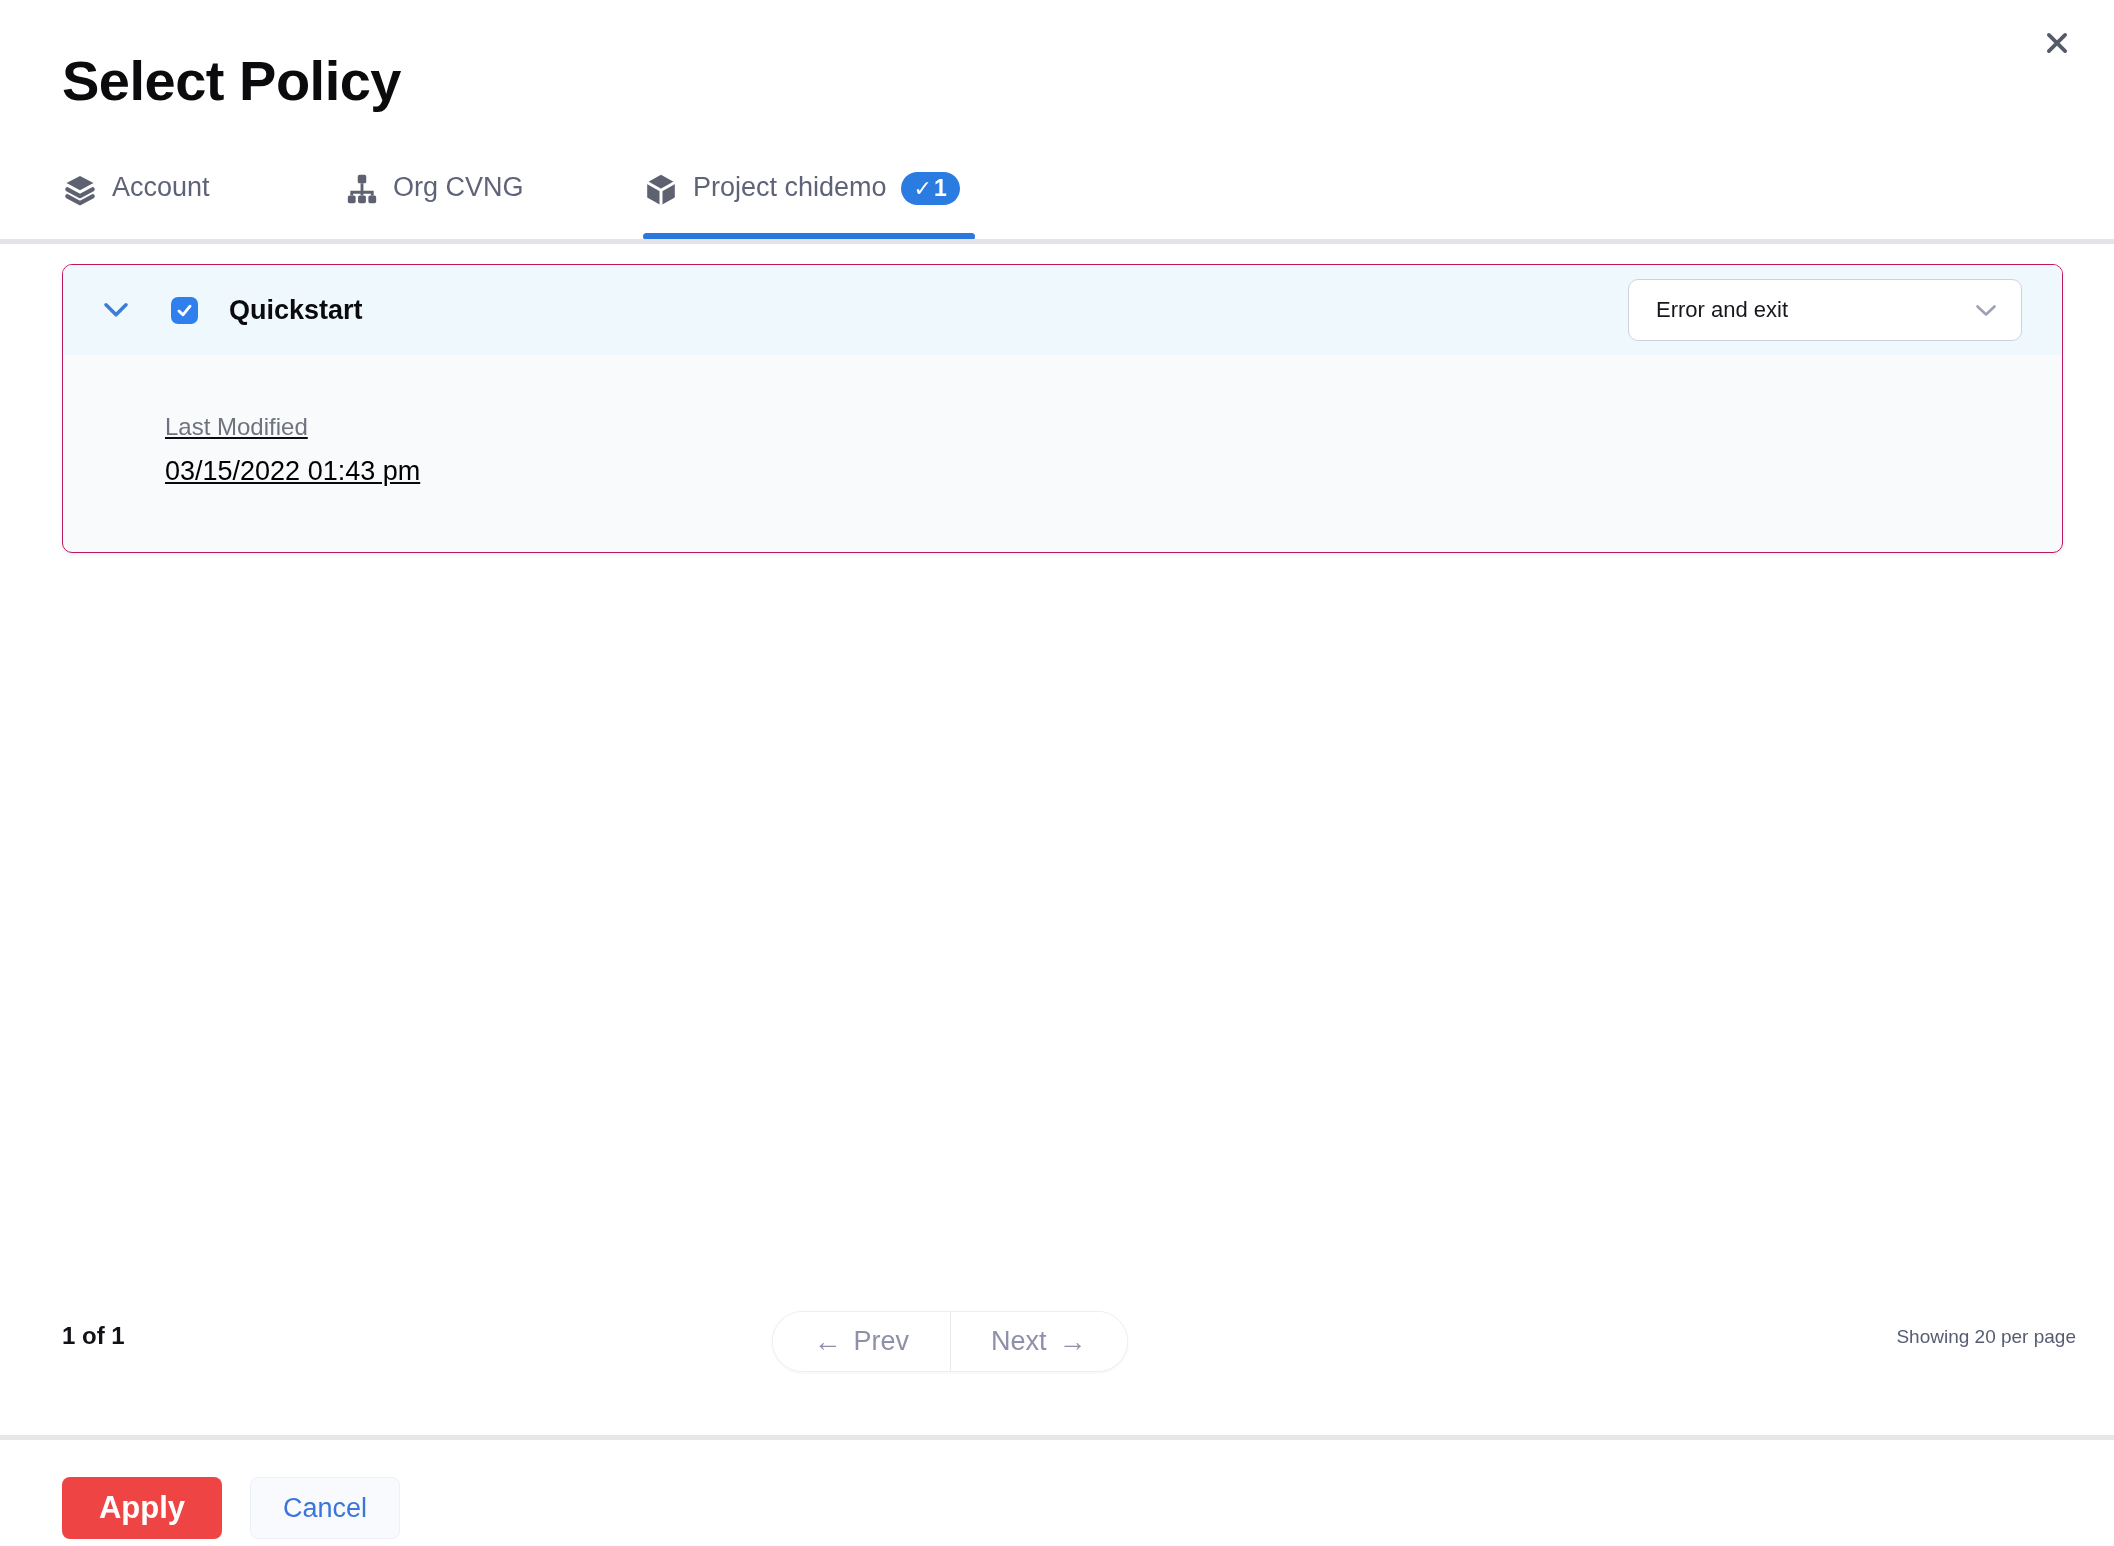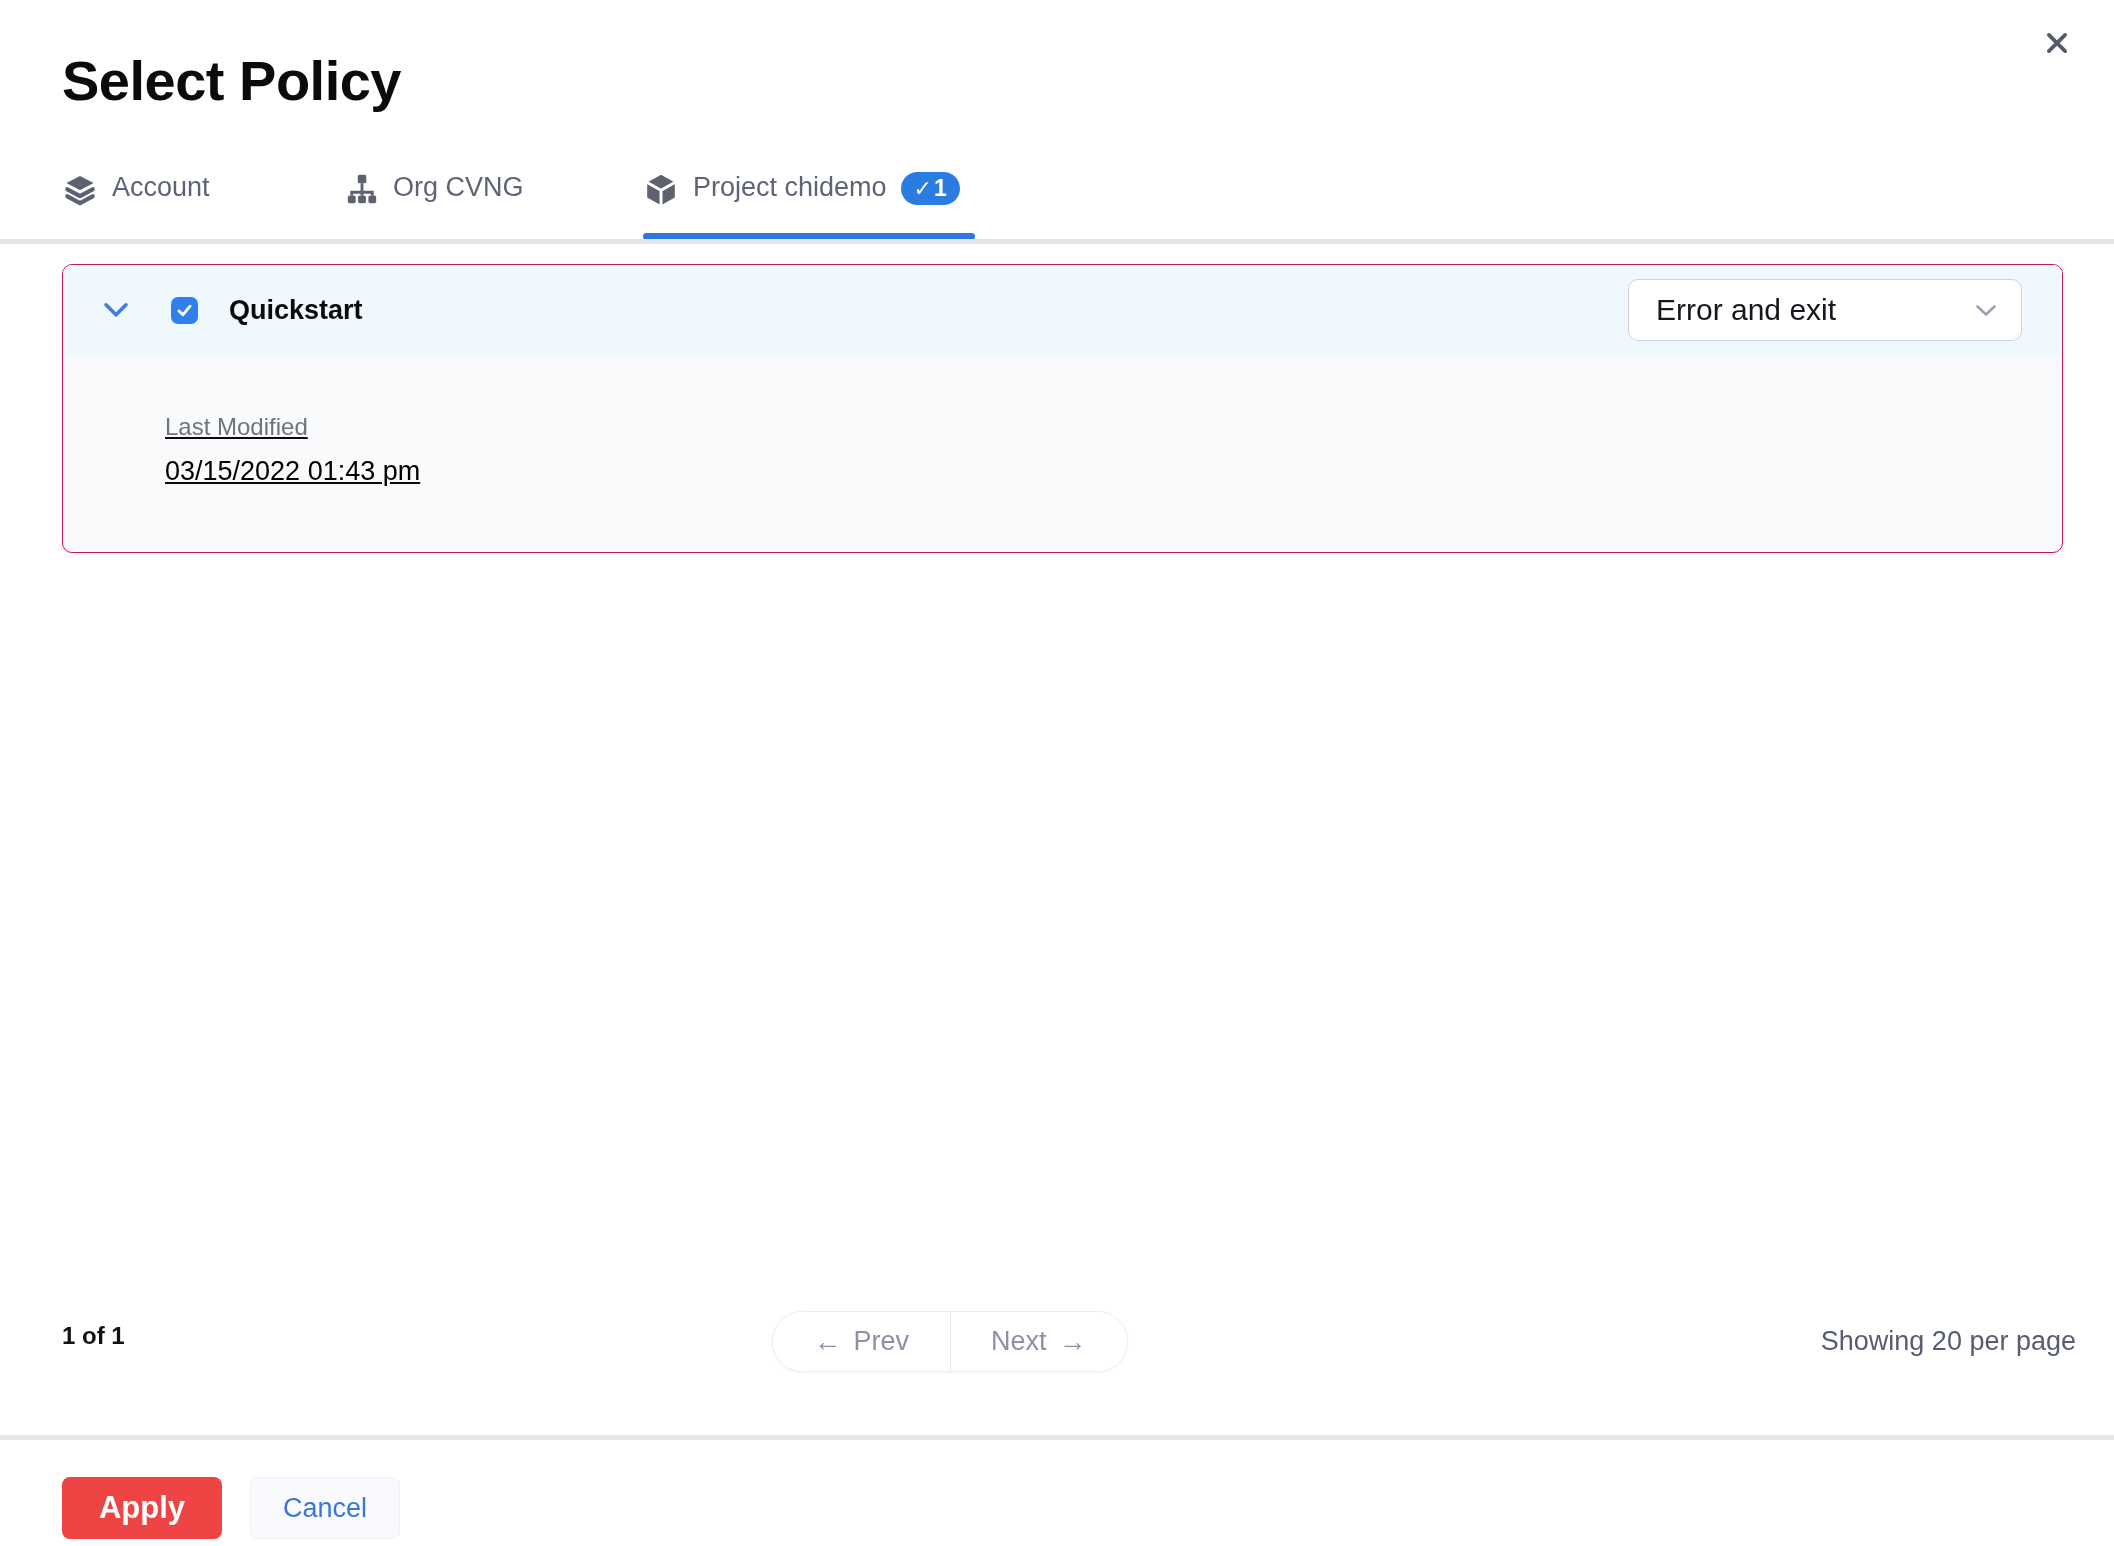--- a/index.html
+++ b/index.html
@@ -62,21 +62,21 @@
   .checkbox {
     margin-left: 42px; width: 27px; height: 27px; border-radius: 7px;
     background: #2f7fec; display: flex; align-items: center; justify-content: center;
     cursor: pointer;
   }
   .policy-name { margin-left: 31px; font-size: 27px; font-weight: 700; color: #0b0b0e; }
   .action-select {
     margin-left: auto; width: 394px; height: 62px;
     background: #ffffff; border: 1.5px solid #ced1e0; border-radius: 10px;
     display: flex; align-items: center; justify-content: space-between;
-    padding: 0 24px 0 27px; font-size: 30px; color: #16171d; cursor: pointer;
+    padding: 0 24px 0 27px; font-size: 22px; color: #16171d; cursor: pointer;
   }
   .card-body { padding: 58px 0 0 102px; text-decoration: underline; }
   .lm-label { font-size: 24px; color: #70737e; }
   .lm-value { margin-top: 15px; font-size: 27px; color: #000000; }
 
   
   .page-count {
     position: absolute; left: 62px; top: 1322px;
     font-size: 24px; font-weight: 700; color: #111217;
   }
@@ -87,21 +87,21 @@
     display: flex; overflow: hidden;
   }
   .pager-btn {
     flex: 1 1 0; display: flex; align-items: center; justify-content: center;
     gap: 12px; font-size: 27px; color: #8e90a7; cursor: pointer; background: #fff; border: none;
   }
   .pager-btn.next { border-left: 1px solid #eaeaef; }
   .pager-btn .arrow { font-size: 28px; line-height: 1; }
   .per-page {
     position: absolute; right: 38px; top: 1326px;
-    font-size: 27px; color: #585c72;
+    font-size: 19px; color: #585c72;
   }
 
   .divider-bottom {
     position: absolute; left: 0; top: 1435px; width: 2114px; height: 5px;
     background: #e7e7ea;
   }
 
   
   .apply-btn {
     position: absolute; left: 62px; top: 1477px; width: 160px; height: 62px;

